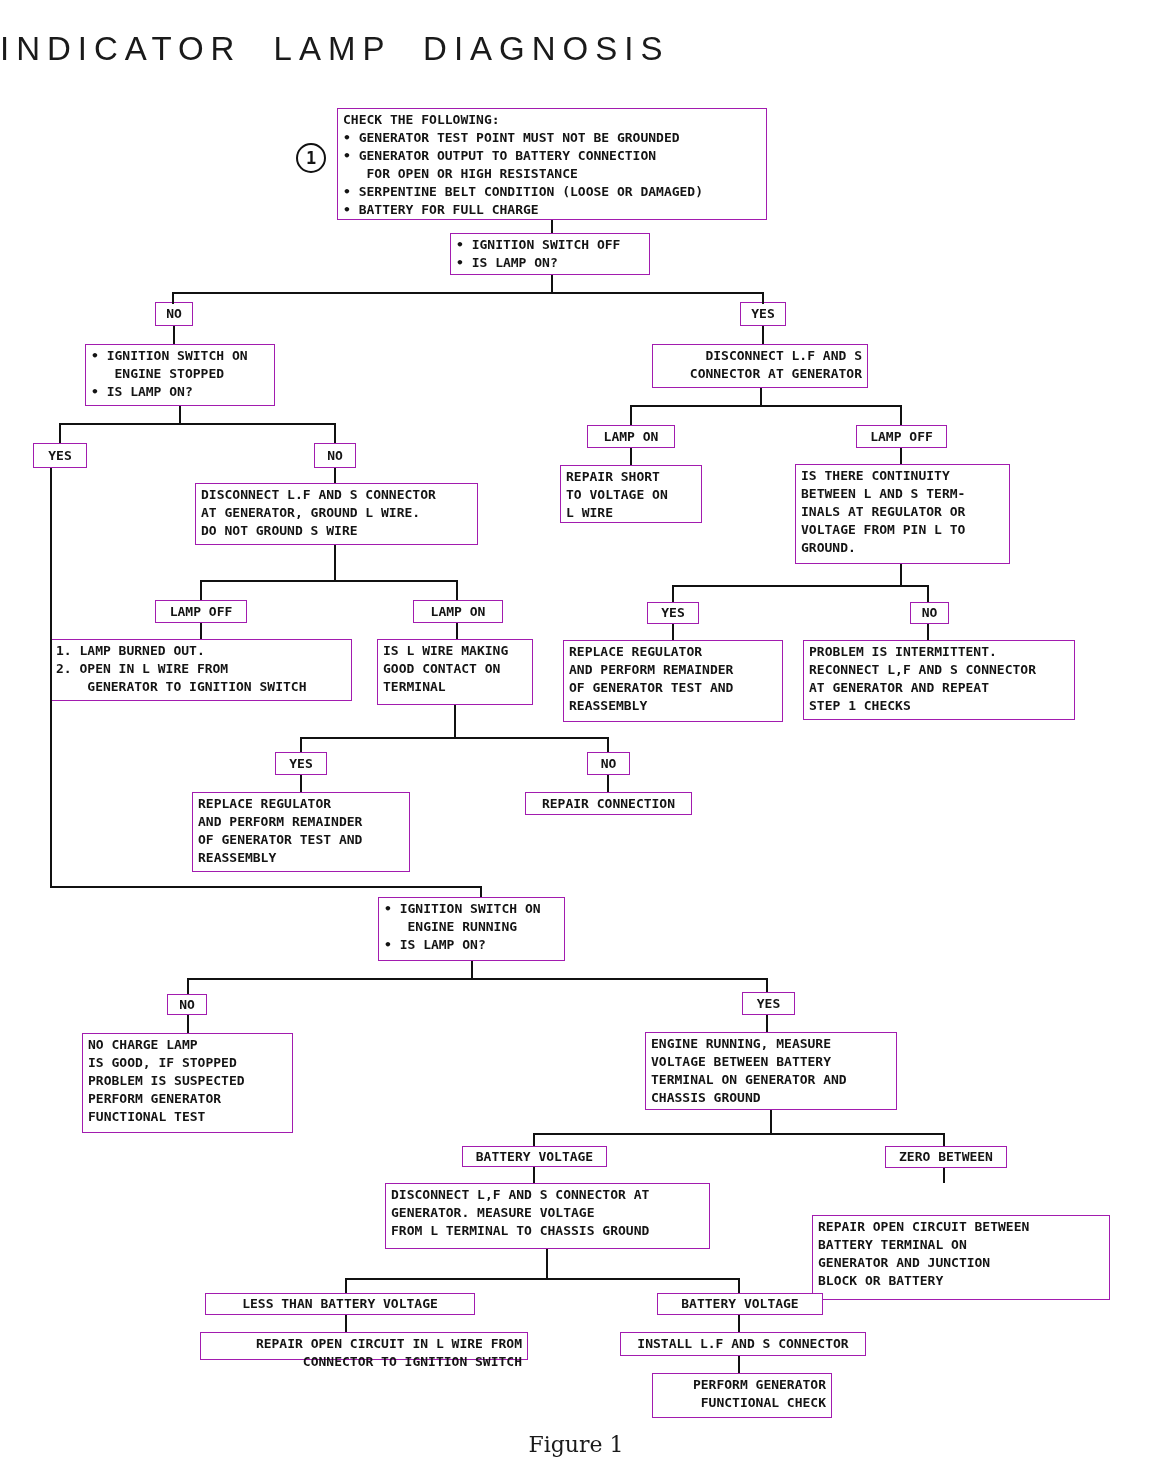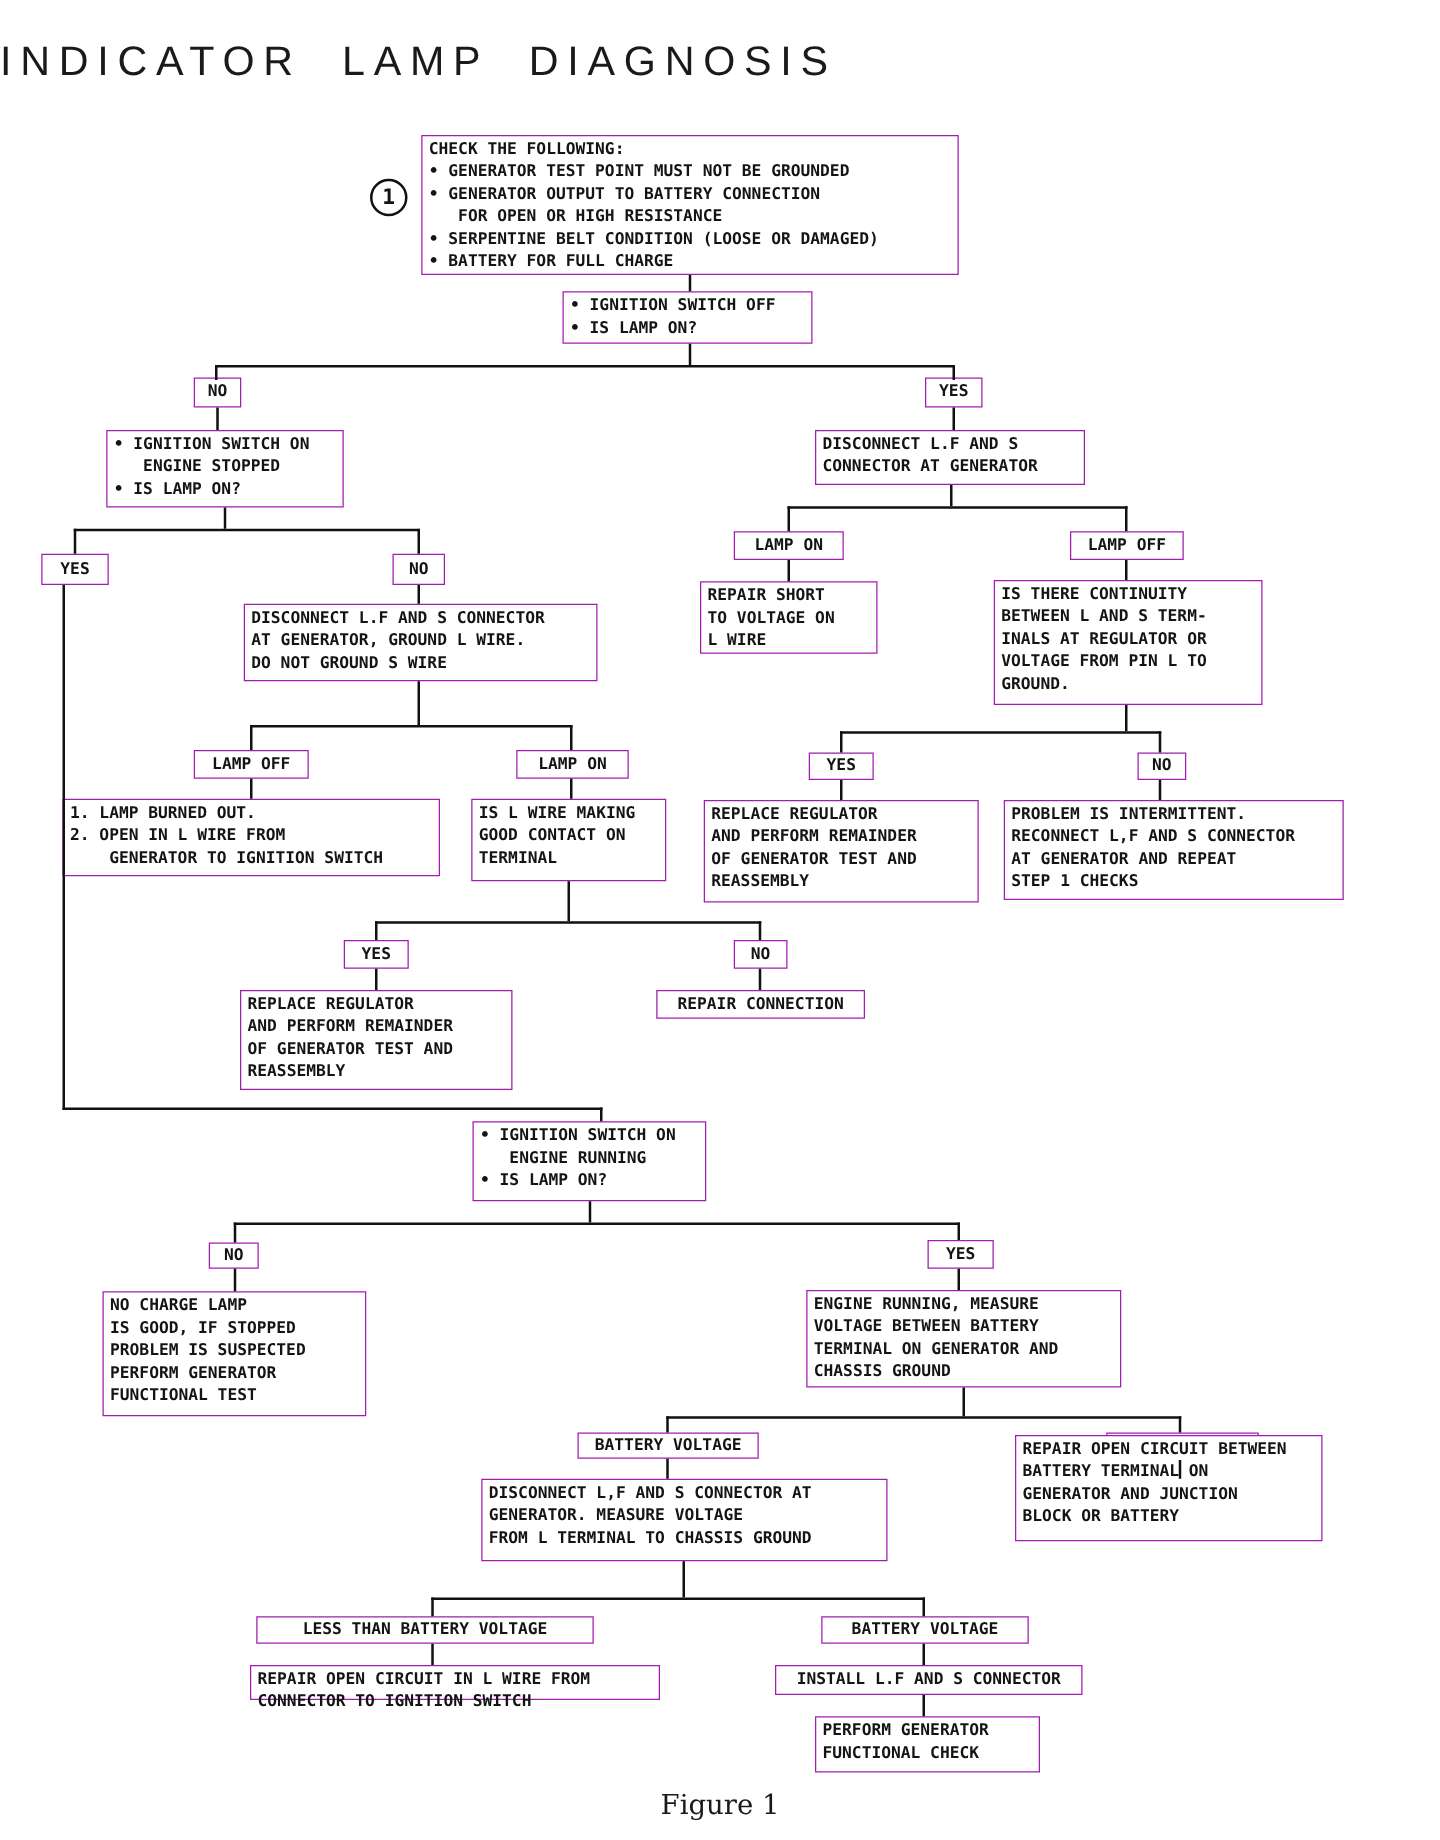--- a/index.html
+++ b/index.html
@@ -6,21 +6,21 @@
   #page{position:relative;width:1152px;height:1472px;background:#ffffff;overflow:hidden;
         font-family:"DejaVu Sans Mono", monospace;color:#141414;}
   #title{position:absolute;top:30px;left:0;right:0;text-align:left;
          font-family:"Liberation Sans", sans-serif;font-size:33px;font-weight:400;
          letter-spacing:7px;word-spacing:16px;color:#1a1a1a;}
   .node{position:absolute;border:1px solid #a21caf;background:#fff;box-sizing:border-box;
         font-size:13px;line-height:18px;font-weight:bold;white-space:pre-wrap;
         padding:2px 5px;letter-spacing:0px;}
   .lbl{display:flex;align-items:center;justify-content:center;white-space:nowrap;
        padding:0 3px;}
-  .ctr{text-align:left;}
+  .ctr{text-align:right;}
   .vline,.hline{position:absolute;background:#111;}
   .vline{width:2px;}
   .hline{height:2px;}
   #stepmark{position:absolute;left:296px;top:143px;width:30px;height:30px;border:2px solid #111;
             border-radius:50%;box-sizing:border-box;display:flex;align-items:center;justify-content:center;
             font-size:17px;font-weight:bold;}
   #caption{position:absolute;top:1432px;left:0;right:0;text-align:center;
            font-family:"DejaVu Serif", serif;font-size:22px;color:#1a1a1a;}
 </style>
 </head>
@@ -112,21 +112,21 @@
 VOLTAGE BETWEEN BATTERY
 TERMINAL ON GENERATOR AND
 CHASSIS GROUND</div>
 
   <div class="node lbl" style="left:462px;top:1146px;width:145px;height:21px">BATTERY VOLTAGE</div>
   <div class="node lbl" style="left:885px;top:1146px;width:122px;height:22px">ZERO BETWEEN</div>
 
   <div class="node" style="left:385px;top:1183px;width:325px;height:66px">DISCONNECT L,F AND S CONNECTOR AT
 GENERATOR. MEASURE VOLTAGE
 FROM L TERMINAL TO CHASSIS GROUND</div>
-  <div class="node" style="left:812px;top:1148px;width:246px;height:85px">REPAIR OPEN CIRCUIT BETWEEN
+  <div class="node" style="left:812px;top:1215px;width:298px;height:85px">REPAIR OPEN CIRCUIT BETWEEN
 BATTERY TERMINAL ON
 GENERATOR AND JUNCTION
 BLOCK OR BATTERY</div>
 
   <div class="node lbl" style="left:205px;top:1293px;width:270px;height:22px">LESS THAN BATTERY VOLTAGE</div>
   <div class="node lbl" style="left:657px;top:1293px;width:166px;height:22px">BATTERY VOLTAGE</div>
 
   <div class="node ctr" style="left:200px;top:1332px;width:328px;height:28px">REPAIR OPEN CIRCUIT IN L WIRE FROM
 CONNECTOR TO IGNITION SWITCH</div>
   <div class="node lbl" style="left:620px;top:1332px;width:246px;height:24px">INSTALL L.F AND S CONNECTOR</div>

